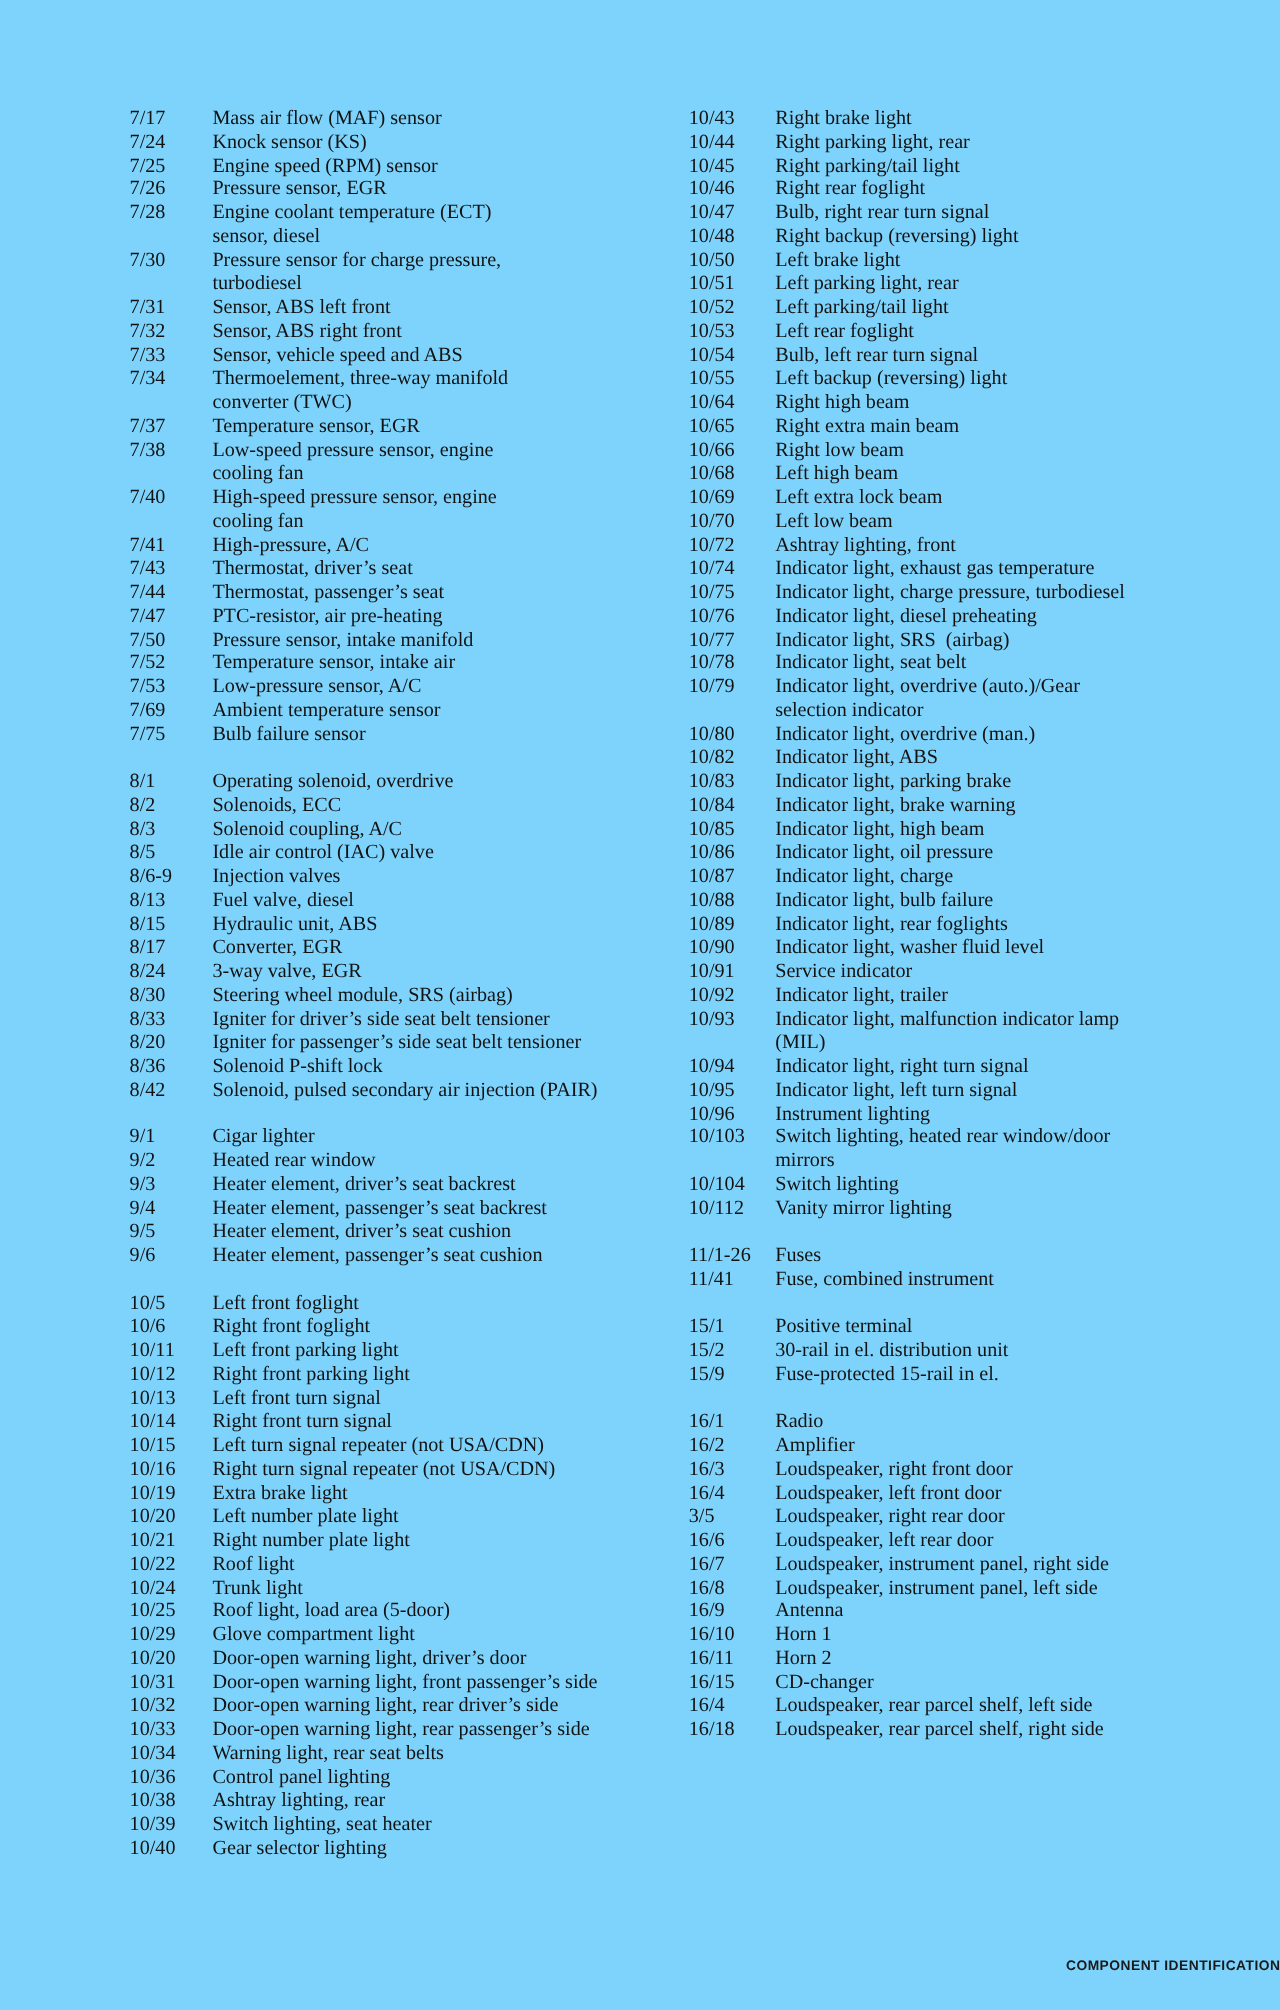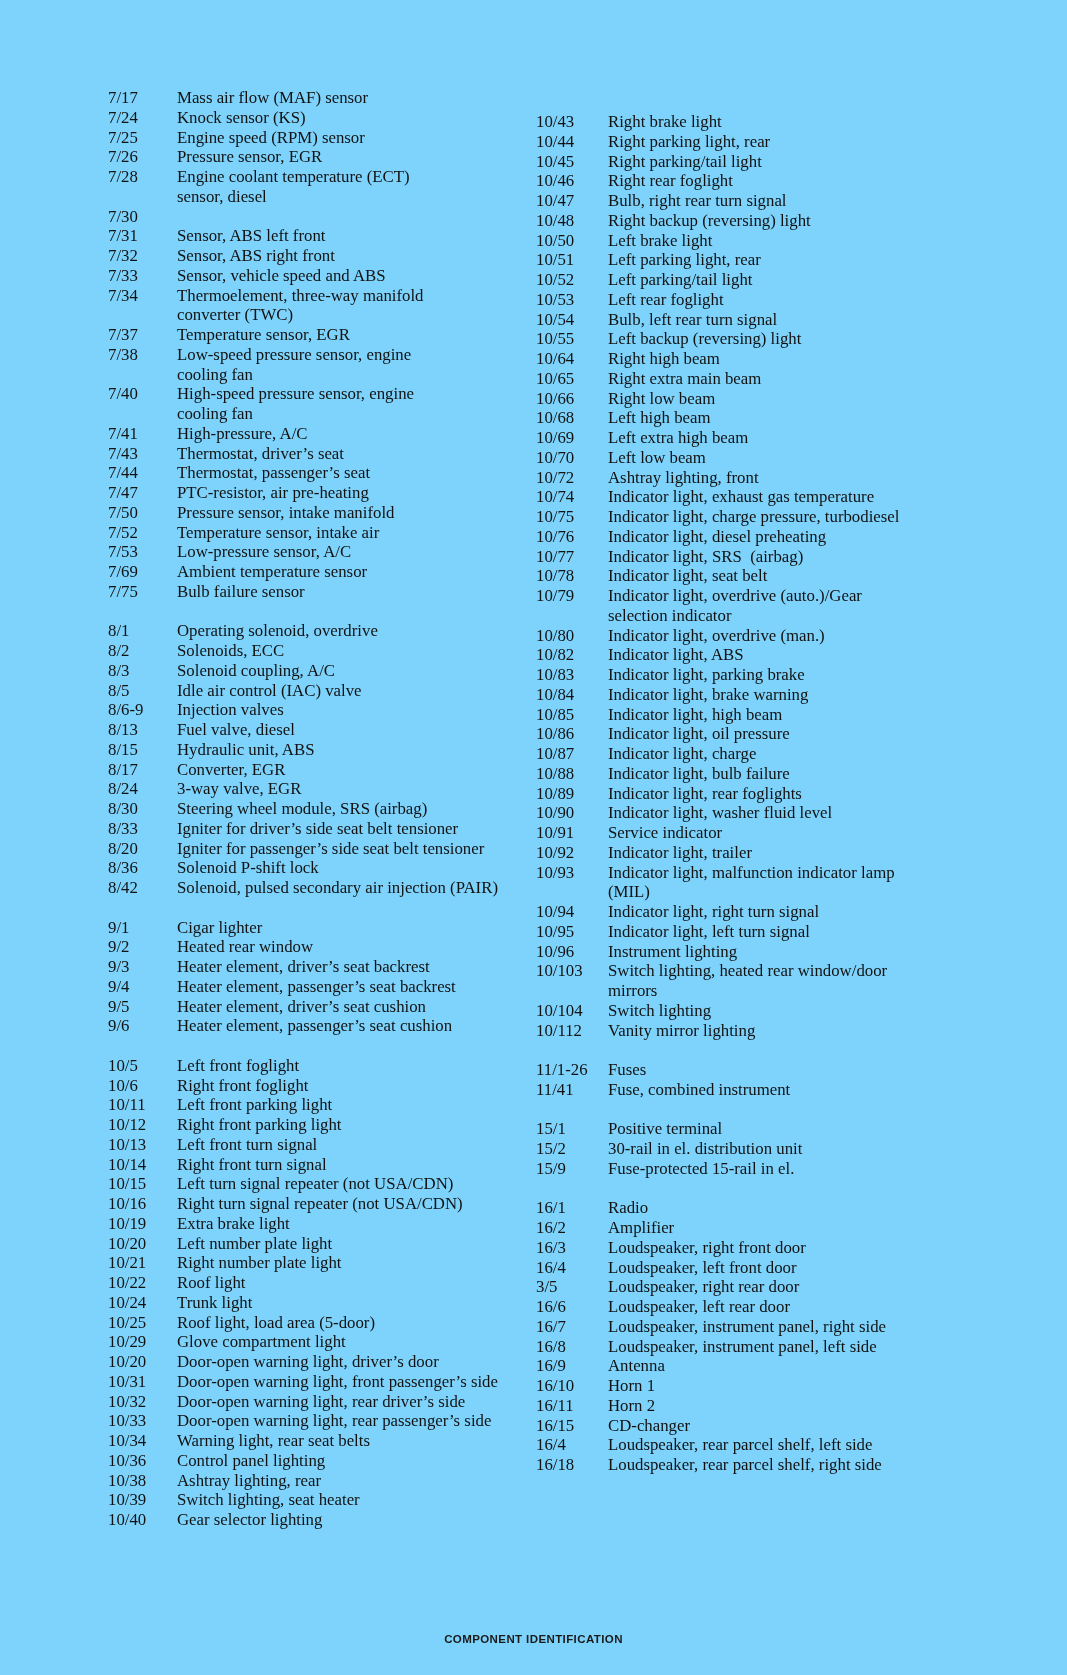--- a/index.html
+++ b/index.html
@@ -16,37 +16,37 @@
     color: #121212;
     overflow: hidden;
   }
   .col {
     position: absolute;
     top: 88px;
     font-size: 16.8px;
     line-height: 19.75px;
   }
   .col-left  { left: 108px; width: 414px; }
-  .col-right { left: 536px; width: 475px; margin-top: 24px; }
+  .col-right { left: 574px; width: 475px; }
   .group + .group { margin-top: 19.75px; }
   .row { display: flex; align-items: flex-start; }
   .code {
     flex: none;
     white-space: pre;
   }
   .col-left  .code { width: 69px; }
   .col-right .code { width: 72px; }
   .desc { flex: 1 1 auto; min-width: 0; }
   .line { white-space: pre; }
   .footer {
     position: absolute;
     left: 0;
     right: 0;
     top: 1633px;
-    text-align: center;
+    text-align: right;
     font-family: "Liberation Sans", sans-serif;
     font-size: 11.5px;
     font-weight: bold;
     letter-spacing: 0.4px;
     color: #1a1a1a;
   }
 </style>
 </head>
 <body>
 
@@ -79,20 +79,24 @@
         </div>
         <div class="row">
           <div class="code">7/28</div>
           <div class="desc">
             <div class="line">Engine coolant temperature (ECT)</div>
             <div class="line">sensor, diesel</div>
           </div>
         </div>
         <div class="row">
           <div class="code">7/30</div>
+          <div class="desc">
+            <div class="line">Pressure sensor for charge pressure,</div>
+            <div class="line">turbodiesel</div>
+          </div>
         </div>
         <div class="row">
           <div class="code">7/31</div>
           <div class="desc">
             <div class="line">Sensor, ABS left front</div>
           </div>
         </div>
         <div class="row">
           <div class="code">7/32</div>
           <div class="desc">
@@ -552,21 +556,21 @@
         </div>
         <div class="row">
           <div class="code">10/68</div>
           <div class="desc">
             <div class="line">Left high beam</div>
           </div>
         </div>
         <div class="row">
           <div class="code">10/69</div>
           <div class="desc">
-            <div class="line">Left extra high beam</div>
+            <div class="line">Left extra lock beam</div>
           </div>
         </div>
         <div class="row">
           <div class="code">10/70</div>
           <div class="desc">
             <div class="line">Left low beam</div>
           </div>
         </div>
         <div class="row">
           <div class="code">10/72</div>

